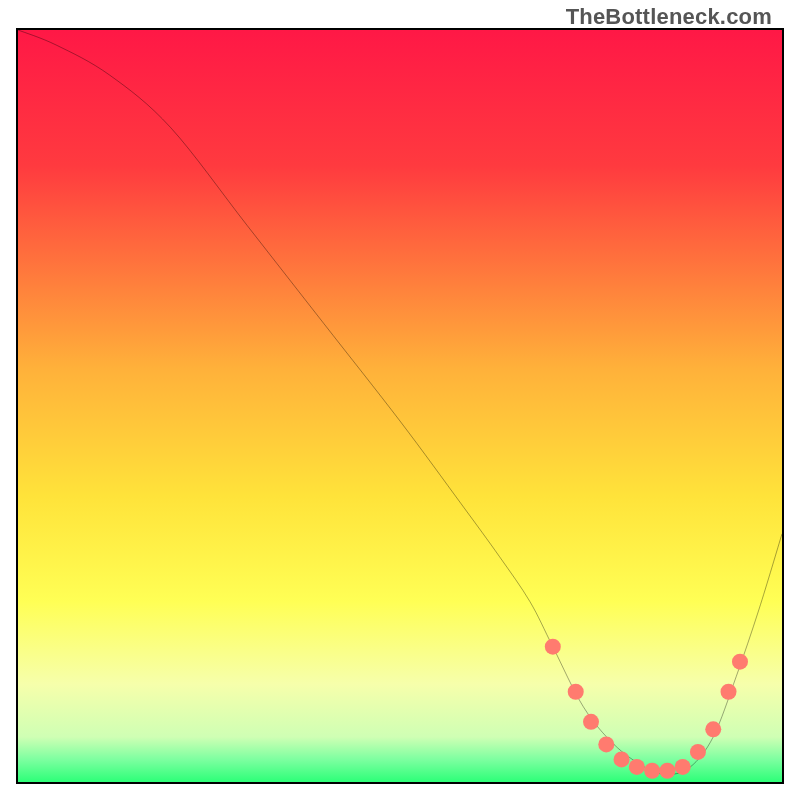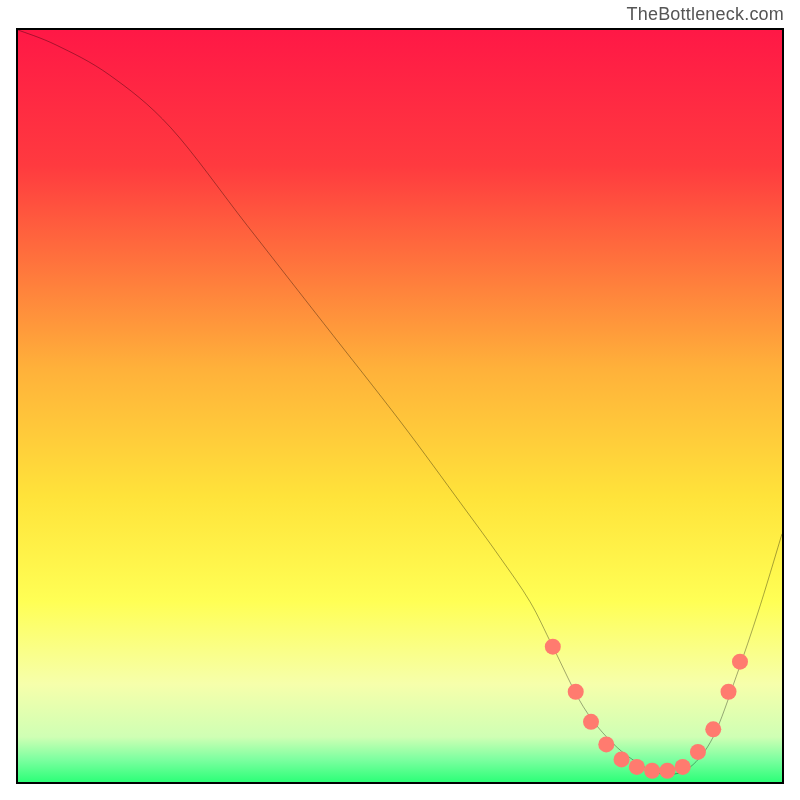--- a/index.html
+++ b/index.html
@@ -12,23 +12,23 @@
     font-family: Arial, Helvetica, sans-serif;
   }
   .stage {
     position: relative;
     width: 800px;
     height: 800px;
   }
   .watermark {
     position: absolute;
     top: 4px;
-    right: 16px;
-    font-size: 18px;
-    font-weight: 400;
+    right: 28px;
+    font-size: 22px;
+    font-weight: 700;
     color: #555;
     letter-spacing: 0.2px;
     z-index: 20;
   }
   .plot-box {
     position: absolute;
     left: 16px;
     top: 28px;
     width: 768px;
     height: 756px;

